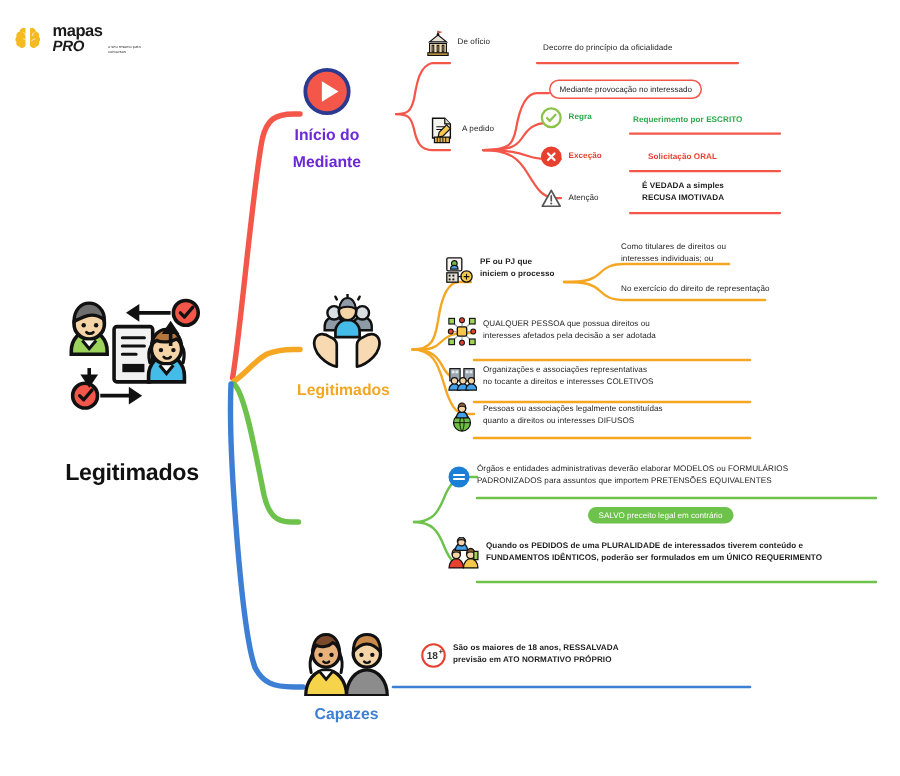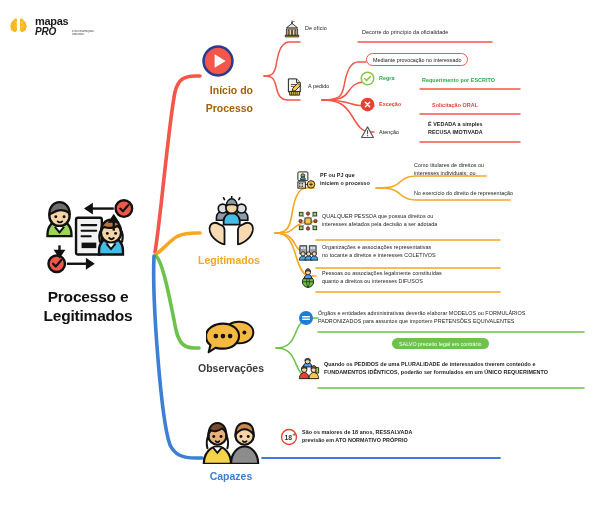--- a/index.html
+++ b/index.html
@@ -27,21 +27,21 @@
   
   #central{position:absolute;left:18px;top:192px;width:140px;text-align:center;}
   #central .art{width:112px;height:92px;margin:0 auto;display:block;}
   #central .title{margin-top:4px;font-size:15.5px;font-weight:700;color:#111;line-height:1.22;letter-spacing:-.2px;}
 
   
   .branch-label{position:absolute;text-align:center;font-weight:700;line-height:1.12;}
   .branch-label .ico{display:block;margin:0 auto 2px;}
   .bl-text{font-size:10.5px;}
 
-  #bl-inicio{left:183px;top:44px;width:70px;color:#a16207;text-align:right;}
+  #bl-inicio{left:183px;top:44px;width:70px;color:#6d28d9;}
   #bl-legit{left:190px;top:196px;width:78px;color:#F5A623;}
   #bl-obs{left:188px;top:318px;width:86px;color:#4B4B4B;}
   #bl-cap{left:192px;top:420px;width:78px;color:#3C7FD4;}
   #bl-cap .bl-text,#bl-obs .bl-text{color:inherit;}
   #bl-obs .bl-text{color:#3a3a3a;}
   #bl-cap .bl-text{color:#3C7FD4;text-align:right;}
 
   
   .node{position:absolute;display:flex;align-items:center;gap:4px;}
   .node .ico{flex:0 0 auto;}
@@ -159,32 +159,32 @@
           <path d="M58 18l6-4v8z"></path>
         <path d="M88 42V26" fill="none"></path>
           <path d="M88 26l-4 6h8z"></path>
         <path d="M29 58v12" fill="none"></path>
           <path d="M29 70l-4-6h8z"></path>
         <path d="M37 78h28" fill="none"></path>
           <path d="M65 78l-6-4v8z"></path>
       </g>
     </svg>
     <div class="title">
-      <span>Processo e</span><br>
+      <br>
       <span>Legitimados</span>
     </div>
   </div>
 
   <div class="branch-label" id="bl-inicio">
     <svg class="ico" width="34" height="34" viewBox="0 0 40 40">
       <circle cx="20" cy="20" r="17" fill="#F4564A" stroke="#2B3A8F" stroke-width="3"></circle>
       <path d="M16 12l13 8-13 8z" fill="#ffffff"></path>
     </svg>
     <span class="bl-text">Início do</span><br>
-    <span class="bl-text">Processo</span>
+    <span class="bl-text">Mediante</span>
   </div>
 
   <div class="node" style="left:283px;top:20px;">
     <svg width="18" height="18" viewBox="0 0 32 32" class="ico">
       <path d="M4 27h24v3H4z" fill="#E8B54B" stroke="#111" stroke-width="1.4"></path>
       <path d="M6 16h20v11H6z" fill="#F3DDAE" stroke="#111" stroke-width="1.4"></path>
       <g stroke="#111" stroke-width="1.2" fill="#D8C79A">
           <path d="M9 18h2v8H9zM15 18h2v8h-2zM21 18h2v8h-2z"></path>
         </g>
       <path d="M16 6l10 8H6z" fill="#E8E3D6" stroke="#111" stroke-width="1.4"></path>
@@ -364,33 +364,20 @@
       <path d="M10 17c0-4 3-7 6-7s6 3 6 7z" fill="#45A0E8" stroke="#111" stroke-width="1.4"></path>
       <circle cx="16" cy="7" r="4" fill="#F5D5A8" stroke="#111" stroke-width="1.4"></circle>
       <path d="M12 6c0-3 2-5 4-5s4 2 4 5c-2-2-6-2-8 0z" fill="#8B5E34" stroke="#111" stroke-width="1.2"></path>
     </svg>
     <span class="txt">
       <span>Pessoas ou associações legalmente constituídas</span><br>
       <span>quanto a direitos ou interesses DIFUSOS</span>
     </span>
   </div>
 
-  <div class="branch-label" id="bl-obs">
-    <svg class="ico" width="50" height="38" viewBox="0 0 56 42">
-      <path d="M37 4c9 0 16 5 16 12s-7 12-16 12c-2 0-4 0-6-1l-6 4 1-6c-3-2-5-5-5-9 0-7 7-12 16-12z" fill="#F5B941" stroke="#111" stroke-width="2.2" stroke-linejoin="round"></path>
-      <path d="M19 6c10 0 18 6 18 14 0 8-8 14-18 14-3 0-6 0-8-1l-8 5 2-8c-3-2-5-6-5-10C0 12 9 6 19 6z" fill="#F5B941" stroke="#111" stroke-width="2.4" stroke-linejoin="round"></path>
-      <g fill="#111">
-          <circle cx="11" cy="20" r="2.6"></circle>
-          <circle cx="19" cy="20" r="2.6"></circle>
-          <circle cx="27" cy="20" r="2.6"></circle>
-        </g>
-      <circle cx="43" cy="16" r="2.2" fill="#111"></circle>
-    </svg>
-    <span class="bl-text">Observações</span>
-  </div>
 
   <div class="node" style="left:298px;top:310px;">
     <svg width="16" height="16" viewBox="0 0 24 24" class="ico">
       <circle cx="12" cy="12" r="10.5" fill="#1C7FD6"></circle>
       <path d="M7 10h10M7 14h10" stroke="#ffffff" stroke-width="2.2" stroke-linecap="round"></path>
     </svg>
     <span class="txt">
       <span>Órgãos e entidades administrativas deverão elaborar MODELOS ou FORMULÁRIOS</span><br>
       <span>PADRONIZADOS para assuntos que importem PRETENSÕES EQUIVALENTES</span>
     </span>

